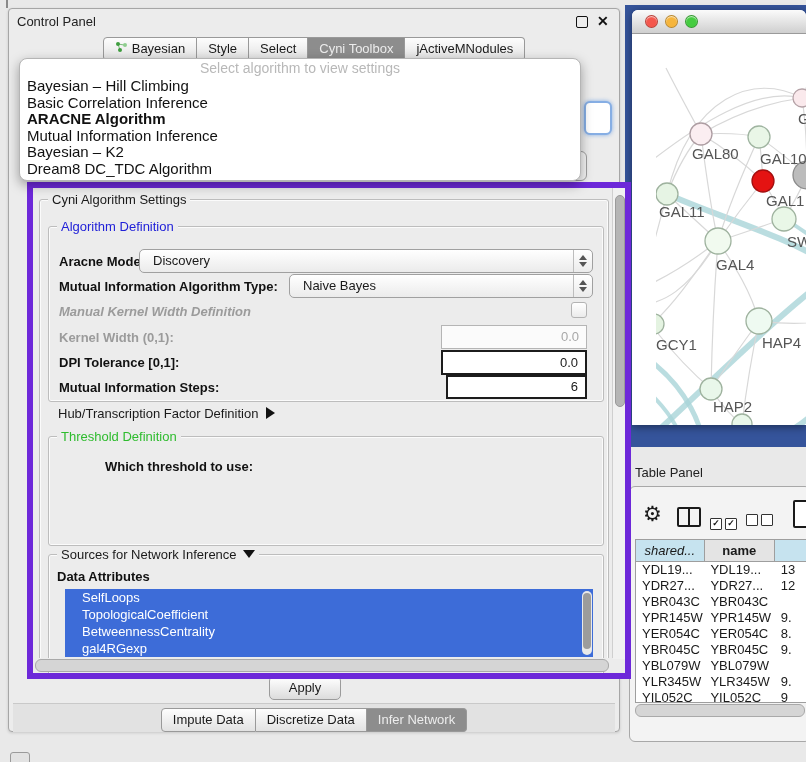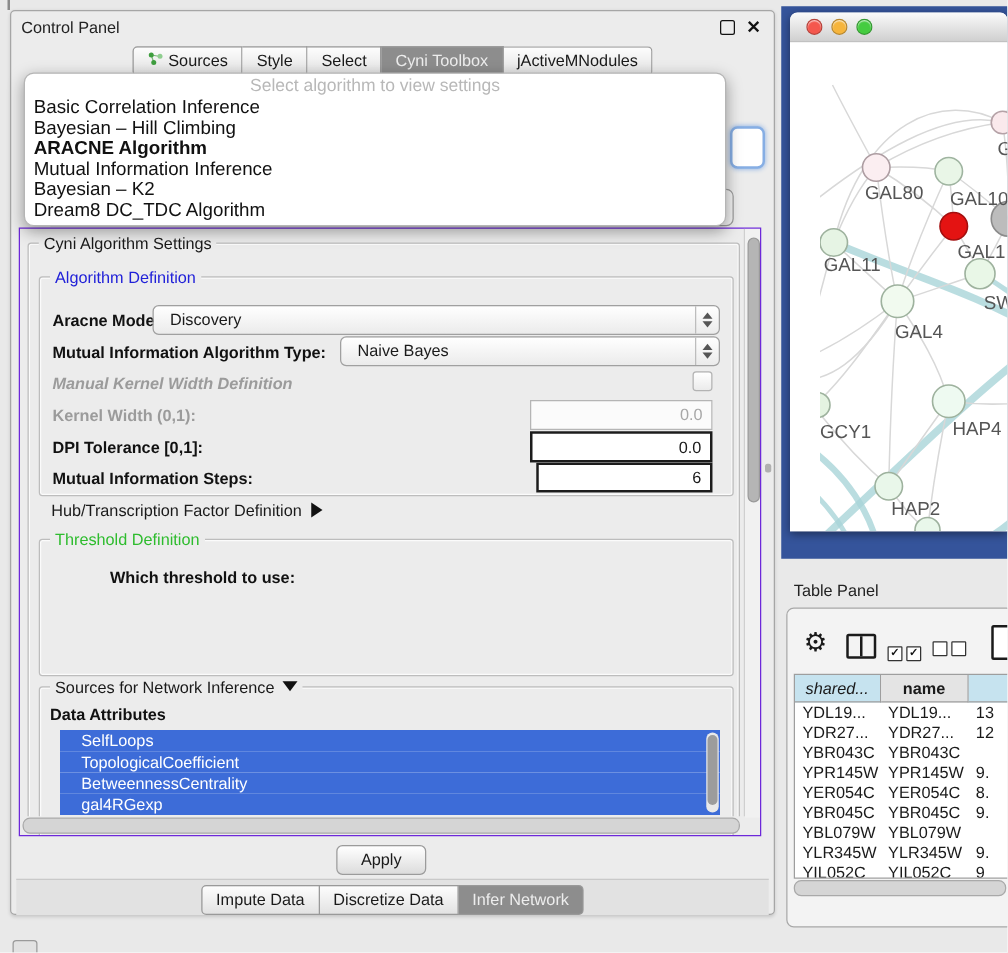--- a/index.html
+++ b/index.html
@@ -26,21 +26,21 @@
             border-radius:8px;box-shadow:0 4px 12px rgba(0,0,0,.35);z-index:40;overflow:hidden;}
   .dd-ph{text-align:center;color:#b8b8b8;font-size:14px;line-height:19px;}
   .dd-item{font-size:15px;line-height:16.5px;padding-left:7px;color:#111;}
   .dd-item.bold{font-weight:bold;}
   
   .hidden-combo{left:26px;top:142px;width:552px;height:30px;border:1px solid #9e9e9e;border-radius:6px;
                 background:#f4f4f4;z-index:2;color:#a9a9a9;font-size:14px;line-height:30px;padding-left:14px;box-sizing:border-box;}
   .glow-combo{left:575px;top:92px;width:24px;height:30px;background:#fff;border:2px solid #86aee4;
               border-radius:6px;box-shadow:0 0 4px #86aee4;z-index:3;}
   
-  .settings{left:6px;top:173px;width:592px;height:485px;border:1px solid #6d28d9;background:#ececec;z-index:1;overflow:hidden;}
+  .settings{left:18px;top:173px;width:592px;height:485px;border:6px solid #6d28d9;background:#ececec;z-index:1;overflow:hidden;}
   .vscroll{right:0;top:0;width:12px;height:471px;background:#f1f1f1;border-left:1px solid #cfcfcf;}
   .vthumb{left:2px;top:7px;width:8px;height:210px;background:#b5b5b5;border:1px solid #9a9a9a;border-radius:5px;}
   .hscroll{left:2px;top:470px;width:578px;height:13px;background:#ececec;}
   .hthumb{left:0;top:1px;width:572px;height:11px;background:#d5d5d5;border:1px solid #a9a9a9;border-radius:6px;}
   
   .group{border:1px solid #bdbdbd;border-radius:3px;box-shadow:inset 0 0 0 1px #fbfbfb;}
   .gtitle{position:absolute;top:-8px;left:8px;background:#ececec;padding:0 4px;font-size:13px;white-space:nowrap;}
   .blue-t{color:#2121d8;}
   .green-t{color:#2ebc2e;}
   .lbl{font-size:13px;font-weight:bold;color:#111;white-space:nowrap;}
@@ -110,41 +110,41 @@
 
     <div class="abs tabbar tabbar-top">
         <div class="tab">
           <span><svg width="13" height="12" viewBox="0 0 13 12">
               <line x1="3" y1="3" x2="9" y2="4" stroke="#7ab87a" stroke-width="1"></line>
               <line x1="3" y1="3" x2="5" y2="9" stroke="#7ab87a" stroke-width="1"></line>
               <circle cx="3" cy="3" r="2" fill="#3f9e3f"></circle>
               <circle cx="10" cy="4" r="2" fill="#8fce8f"></circle>
               <circle cx="5" cy="9" r="2" fill="#3f9e3f"></circle>
             </svg></span>
-          <span>Sources</span>
+          <span>Bayesian</span>
         </div>
         <div class="tab">
           <span>Style</span>
         </div>
         <div class="tab">
           <span>Select</span>
         </div>
         <div class="tab sel">
           <span>Cyni Toolbox</span>
         </div>
         <div class="tab">
           <span>jActiveMNodules</span>
         </div>
       </div>
 
     <div class="abs dropdown">
       <div class="dd-ph">Select algorithm to view settings</div>
       <div>
+          <div class="dd-item">Bayesian – Hill Climbing</div>
           <div class="dd-item">Basic Correlation Inference</div>
-          <div class="dd-item">Bayesian – Hill Climbing</div>
           <div class="dd-item bold">ARACNE Algorithm</div>
           <div class="dd-item">Mutual Information Inference</div>
           <div class="dd-item">Bayesian – K2</div>
           <div class="dd-item">Dream8 DC_TDC Algorithm</div>
         </div>
     </div>
 
     <div class="abs hidden-combo">gal-filtered sif default node</div>
     <div class="abs glow-combo"></div>
 

